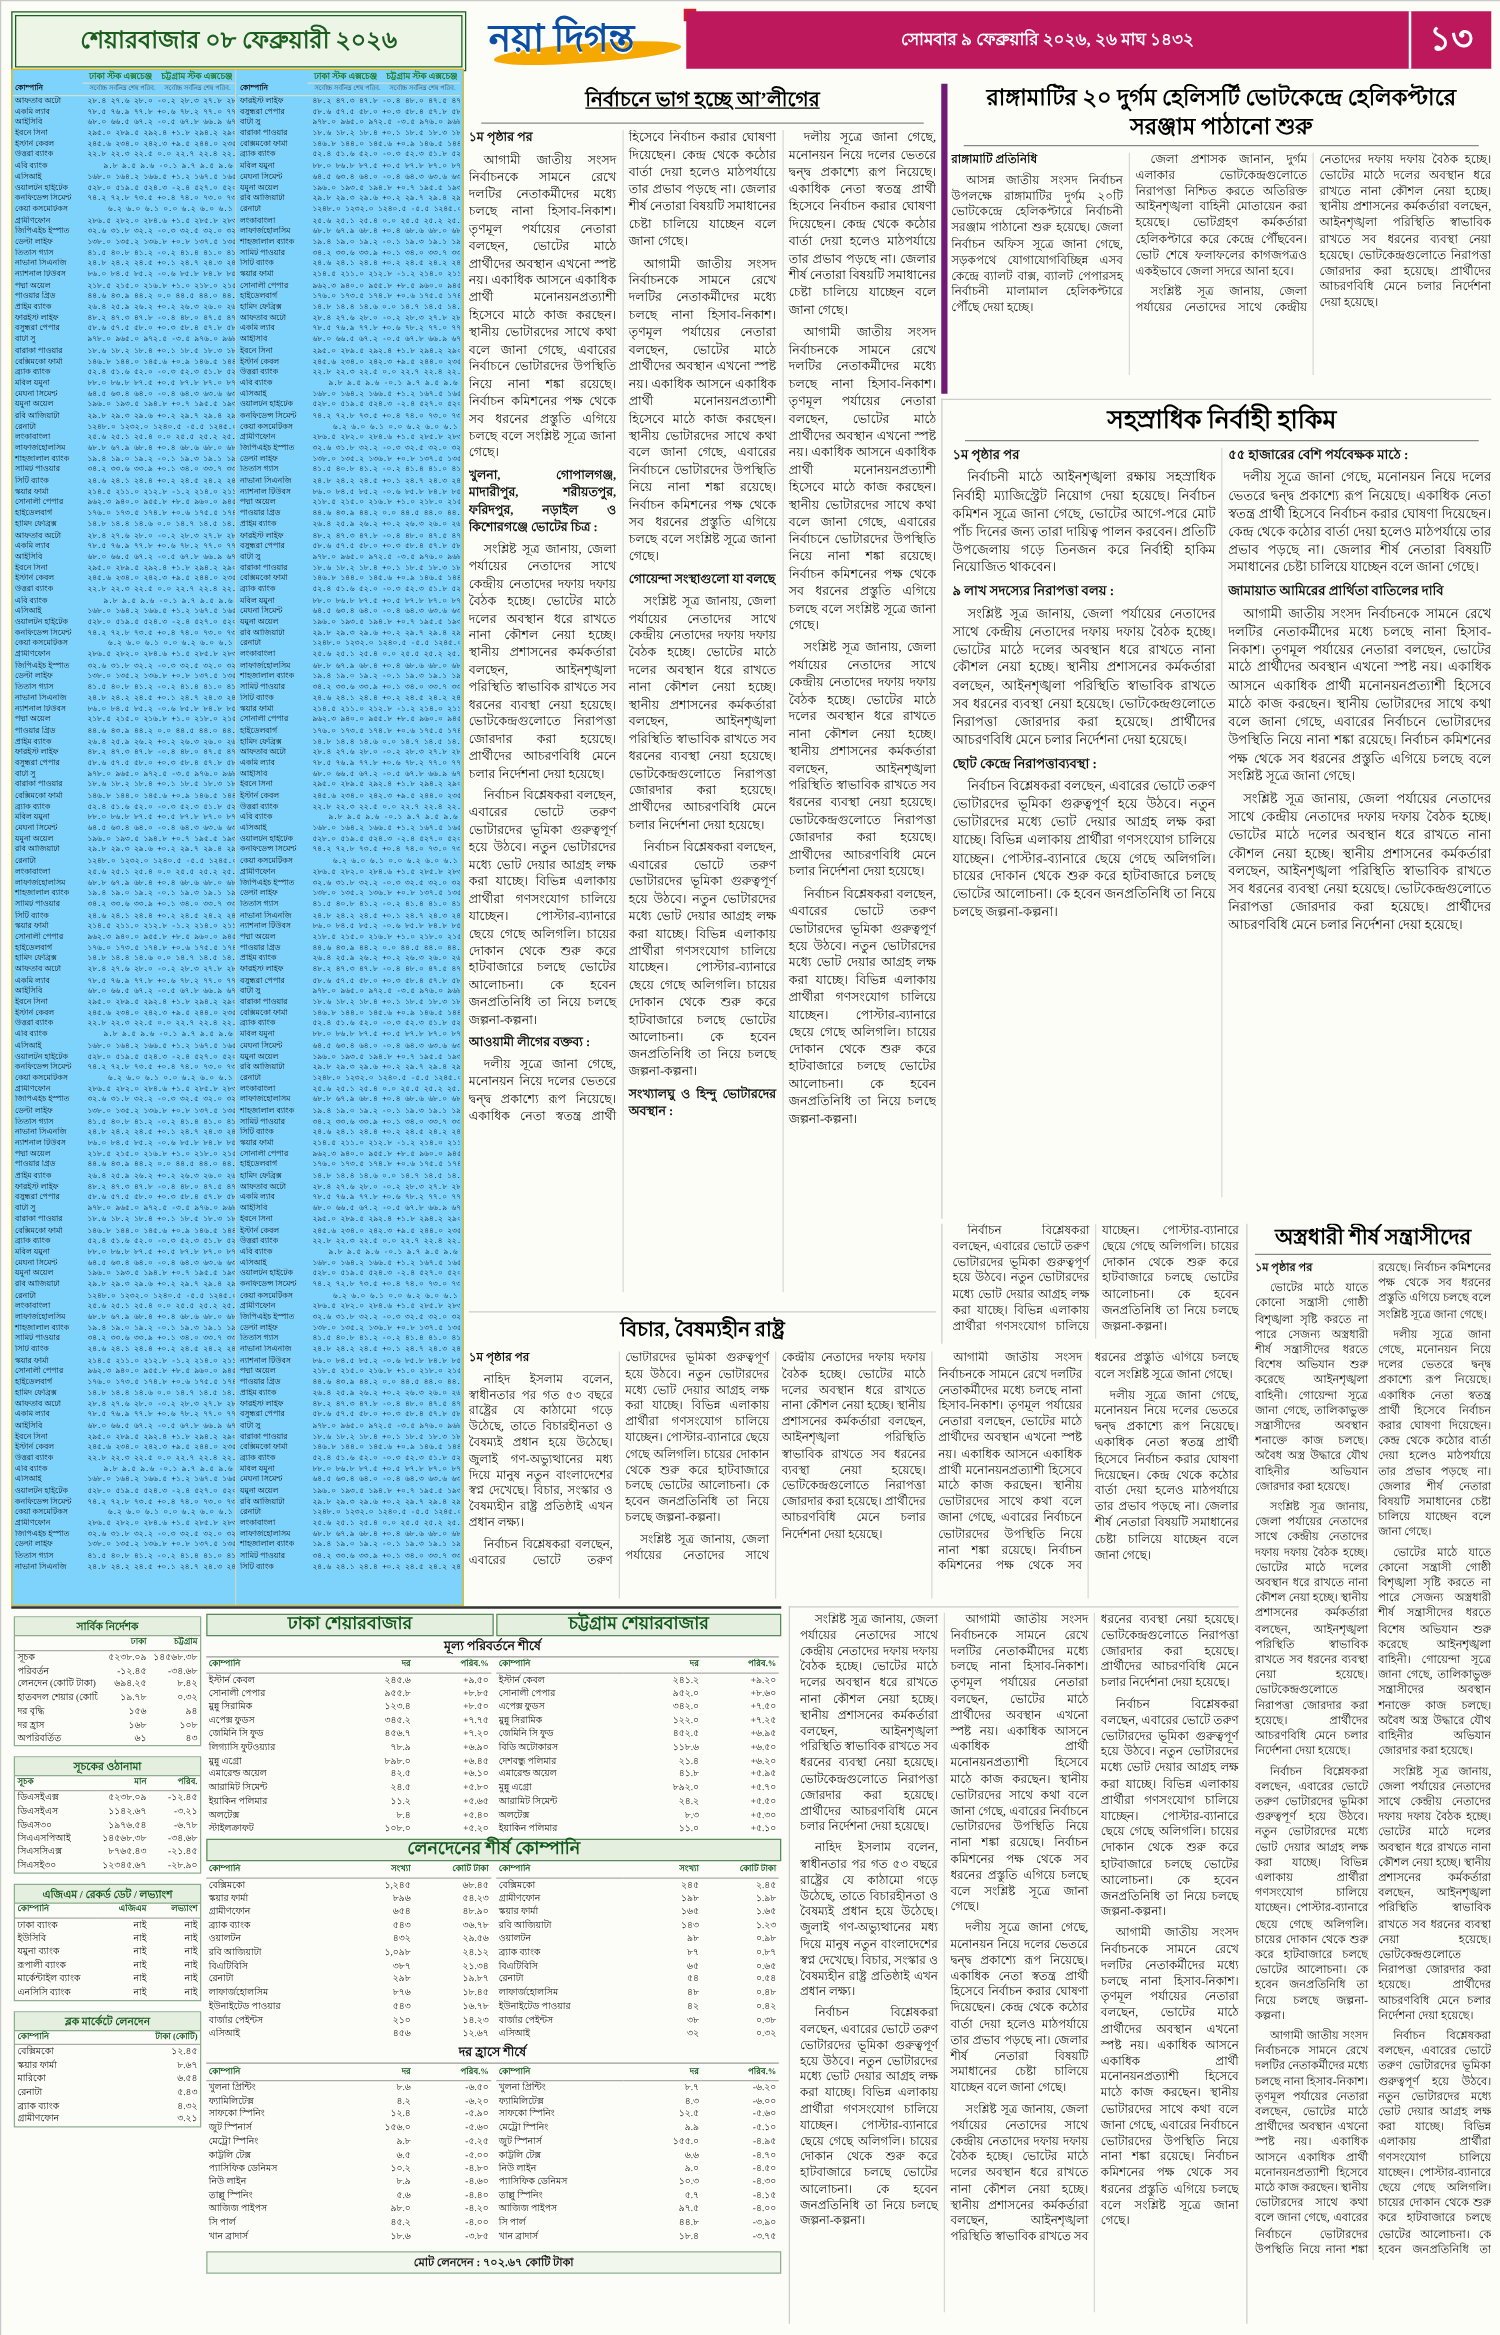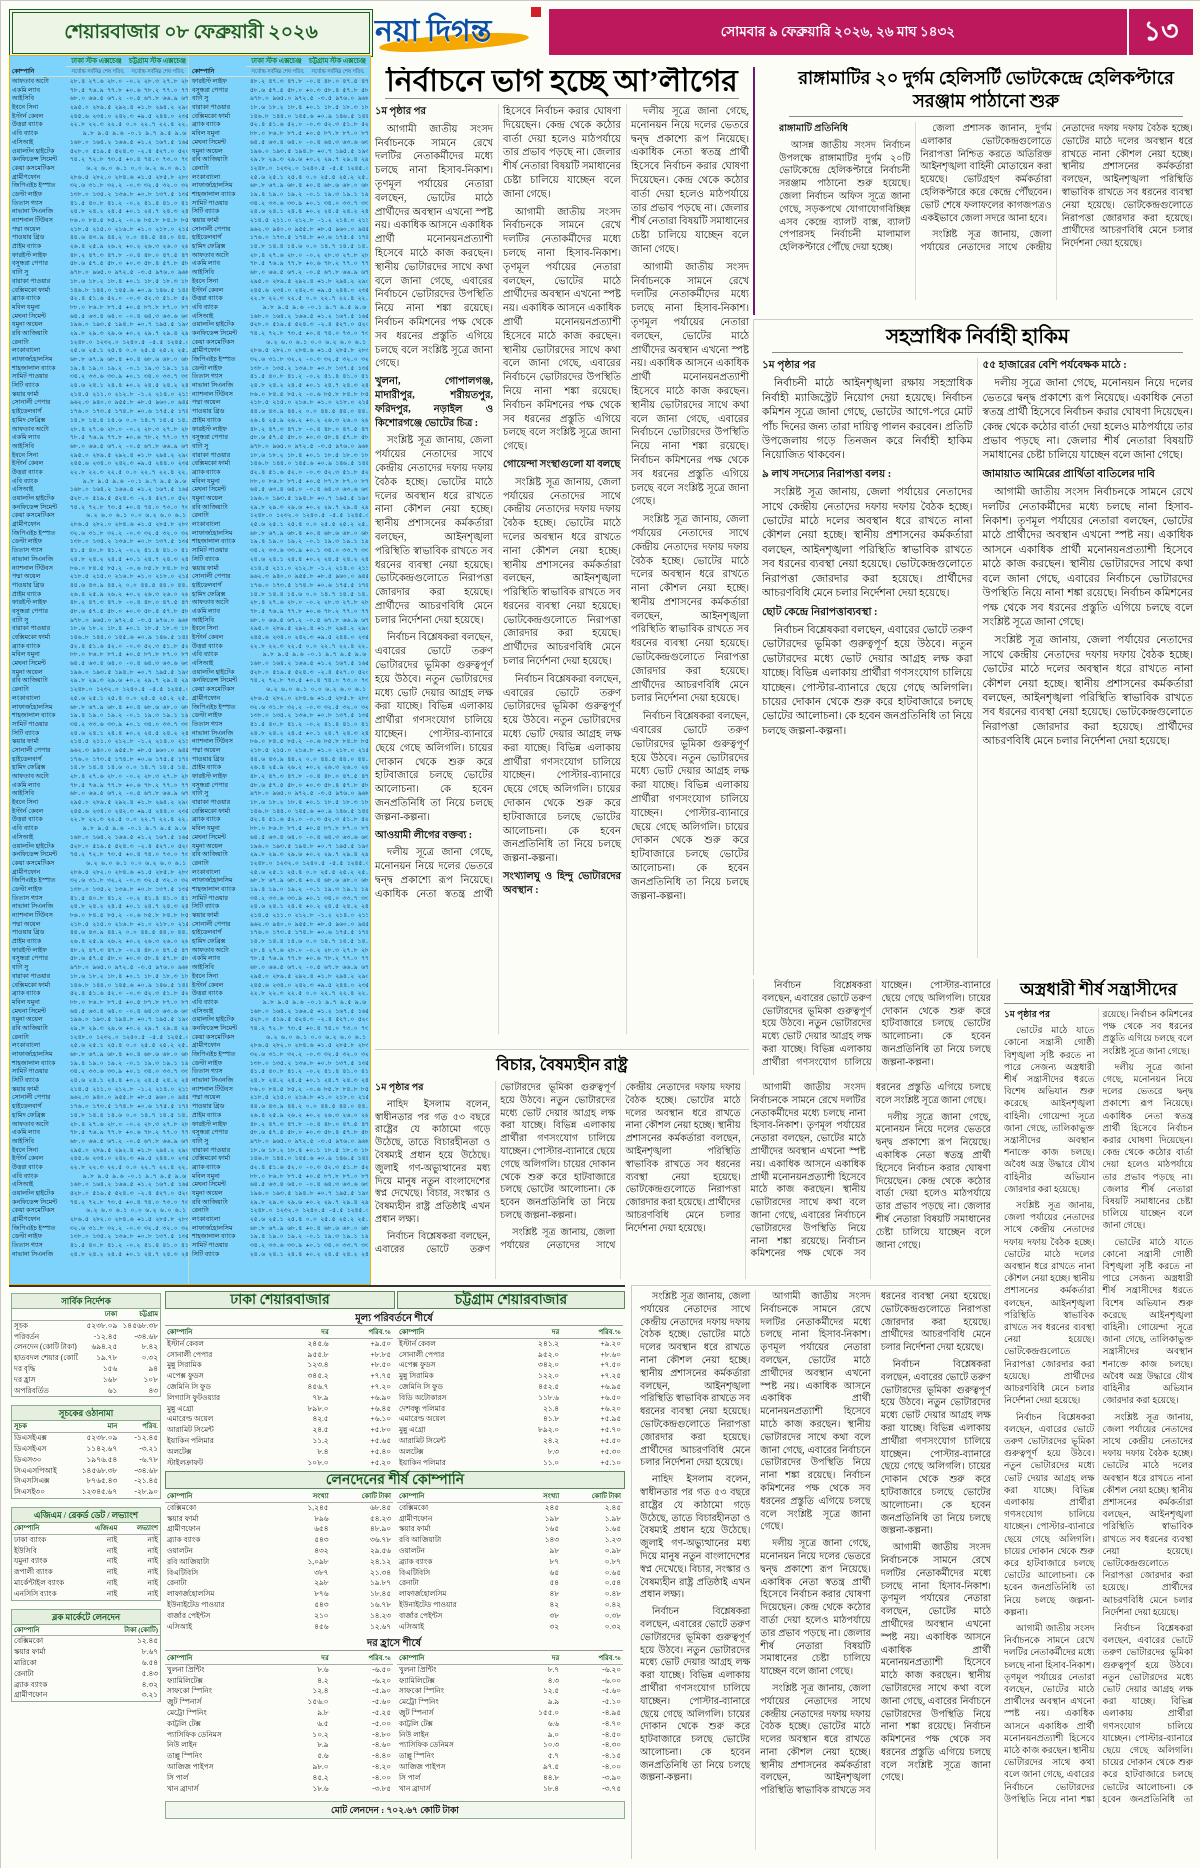--- a/index.html
+++ b/index.html
@@ -4,21 +4,21 @@
 <style>
   html,body{margin:0;padding:0;background:#9a9a9a;}
   #page{position:relative;width:1200px;height:1868px;margin:0 auto;background:#fdfdf8;
         font-family:"Liberation Serif",serif;color:#131313;overflow:hidden;border:1px solid #c9c9c9;}
   .abs{position:absolute;}
 
   
   .stock-header{left:8px;top:8px;width:356px;height:40px;background:#edf5e6;
     border:4px double #1b5e20;color:#1b5e20;font-weight:bold;font-size:19px;
     display:flex;align-items:center;justify-content:center;}
-  .logo{left:372px;top:2px;width:172px;height:58px;}
+  .logo{left:388px;top:2px;width:172px;height:58px;}
   .logo-swoosh{position:absolute;left:6px;top:32px;width:150px;height:15px;background:#f5a800;
     border-radius:50% / 60%;transform:rotate(-4deg);}
   .logo-text{position:absolute;left:2px;top:4px;font-size:30px;font-weight:bold;color:#0b4ea2;
     white-space:nowrap;text-shadow:0 1px 0 #fff;}
   .logo-dot{position:absolute;right:4px;top:4px;width:10px;height:10px;background:#d01f26;}
   .band{left:548px;top:8px;width:644px;height:46px;background:#be185d;display:flex;align-items:stretch;}
   .band-date{flex:1;display:flex;align-items:center;justify-content:center;color:#fff;
     font-weight:bold;font-size:13.5px;}
   .band-page{width:64px;border-left:2px solid #fff;display:flex;align-items:center;justify-content:center;
     color:#fff;font-size:27px;font-weight:bold;}
@@ -58,24 +58,24 @@
 
   
   .article{overflow:hidden;}
   .hl{font-weight:bold;text-align:center;color:#000;}
   .rule{border-bottom:1px solid #888;margin:3px 10px 5px;}
   .body{column-gap:10px;column-rule:1px solid #d8d8d8;text-align:justify;overflow:hidden;}
   .para{margin:0 0 4px;text-indent:12px;}
   .para.lead{font-weight:bold;text-indent:0;}
 
   .a1{left:374px;top:66px;width:374px;height:978px;}
-  .a1 .hl{font-size:30px;line-height:28px;}
+  .a1 .hl{font-size:16px;line-height:28px;text-decoration:underline;}
   .a1 .body{column-count:3;height:930px;font-size:10px;line-height:13.8px;}
 
-  .heli{left:752px;top:66px;width:440px;height:248px;border-left:2px solid #701a75;padding-left:24px;box-sizing:border-box;}
+  .heli{left:752px;top:66px;width:440px;height:248px;border-left:5px solid #701a75;padding-left:3px;box-sizing:border-box;}
   .heli .hl{font-size:18px;line-height:23px;}
   .heli .body{column-count:3;height:178px;font-size:9.5px;line-height:12.8px;}
 
   .hakim{left:752px;top:318px;width:440px;height:656px;border-left:1px solid #ccc;border-top:1px solid #ccc;
     padding-left:8px;padding-top:4px;box-sizing:border-box;}
   .hakim .hl{font-size:20px;line-height:25px;}
   .hakim .body{column-count:2;height:600px;font-size:10.5px;line-height:14.4px;}
 
   .hakim-extra{left:752px;top:978px;width:238px;height:96px;border-left:1px solid #ccc;
     padding-left:8px;box-sizing:border-box;}

